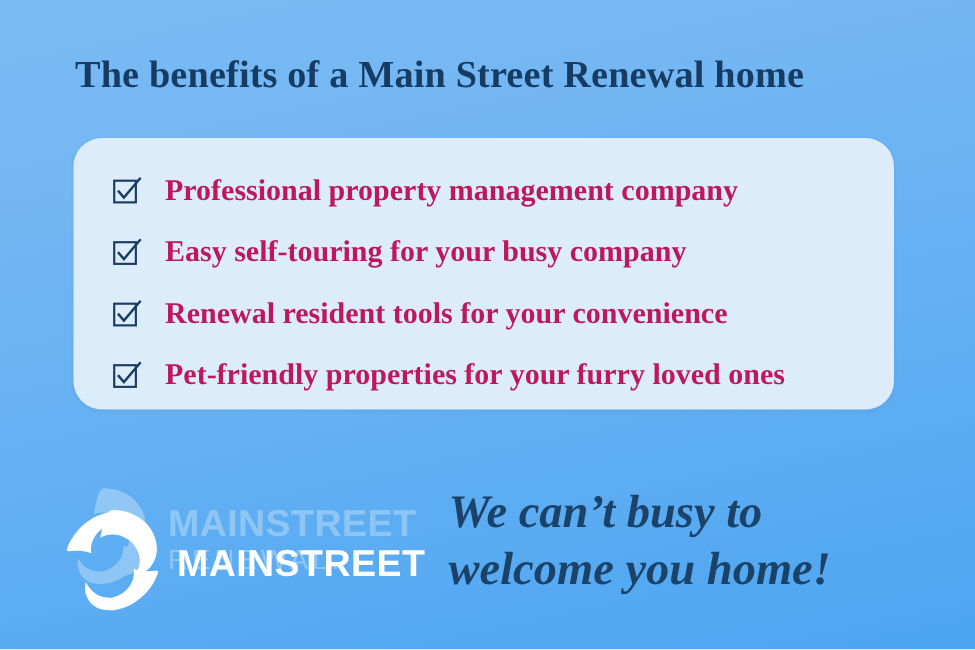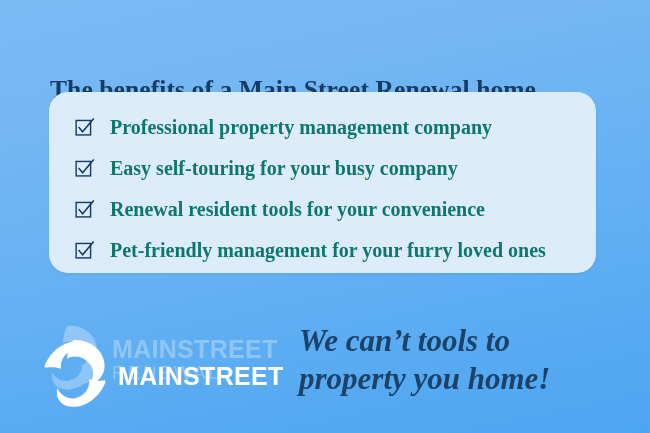--- a/index.html
+++ b/index.html
@@ -32,21 +32,20 @@
     left: 50px;
     top: 35px;
     width: 560px;
     font-family: "Liberation Serif", "DejaVu Serif", serif;
     font-weight: bold;
     font-size: 25.5px;
     line-height: 30px;
     letter-spacing: 0.1px;
     color: #173c63;
     white-space: nowrap;
-    margin-top: 40px;
   }
 
   
   .card {
     position: absolute;
     left: 49px;
     top: 92px;
     width: 547px;
     height: 181px;
     background: #ddecfa;
@@ -84,21 +83,21 @@
     width: 19px;
     height: 19px;
     overflow: visible;
   }
 
   .benefit-text {
     font-family: "Liberation Serif", "DejaVu Serif", serif;
     font-weight: bold;
     font-size: 20px;
     line-height: 22px;
-    color: #0f766e;
+    color: #be185d;
     white-space: nowrap;
   }
 
   
   .logo-block {
     position: absolute;
     left: 38px;
     top: 332px;
     width: 232px;
     height: 84px;
@@ -210,21 +209,21 @@
         <span class="benefit-text">Renewal resident tools for your convenience</span>
       </li>
 
       <li class="benefit-item">
         <span class="check-icon">
           <svg viewBox="0 0 20 20">
             <rect x="1.2" y="2.6" width="15.2" height="15.2" fill="none" stroke="#173c63" stroke-width="1.5"></rect>
             <path d="M4.4 10.2 L8.0 14.4 L19.2 1.2" fill="none" stroke="#173c63" stroke-width="1.7" stroke-linecap="square"></path>
           </svg>
         </span>
-        <span class="benefit-text">Pet-friendly management for your furry loved ones</span>
+        <span class="benefit-text">Pet-friendly properties for your furry loved ones</span>
       </li>
 
     </ul>
   </div>
 
   <div class="logo-block">
 
     <div class="logo-layer ghost">
       <span class="logo-mark">
         <svg viewBox="0 0 100 100">
@@ -253,17 +252,17 @@
         </svg>
       </span>
       <span class="logo-words">
         <div class="logo-line1">MAINSTREET</div>
       </span>
     </div>
 
   </div>
 
   <div class="tagline">
-    <div class="tagline-line">We can’t tools to</div>
-    <div class="tagline-line">property you home!</div>
+    <div class="tagline-line">We can’t busy to</div>
+    <div class="tagline-line">welcome you home!</div>
   </div>
 
 </div>
 
 </body></html>

